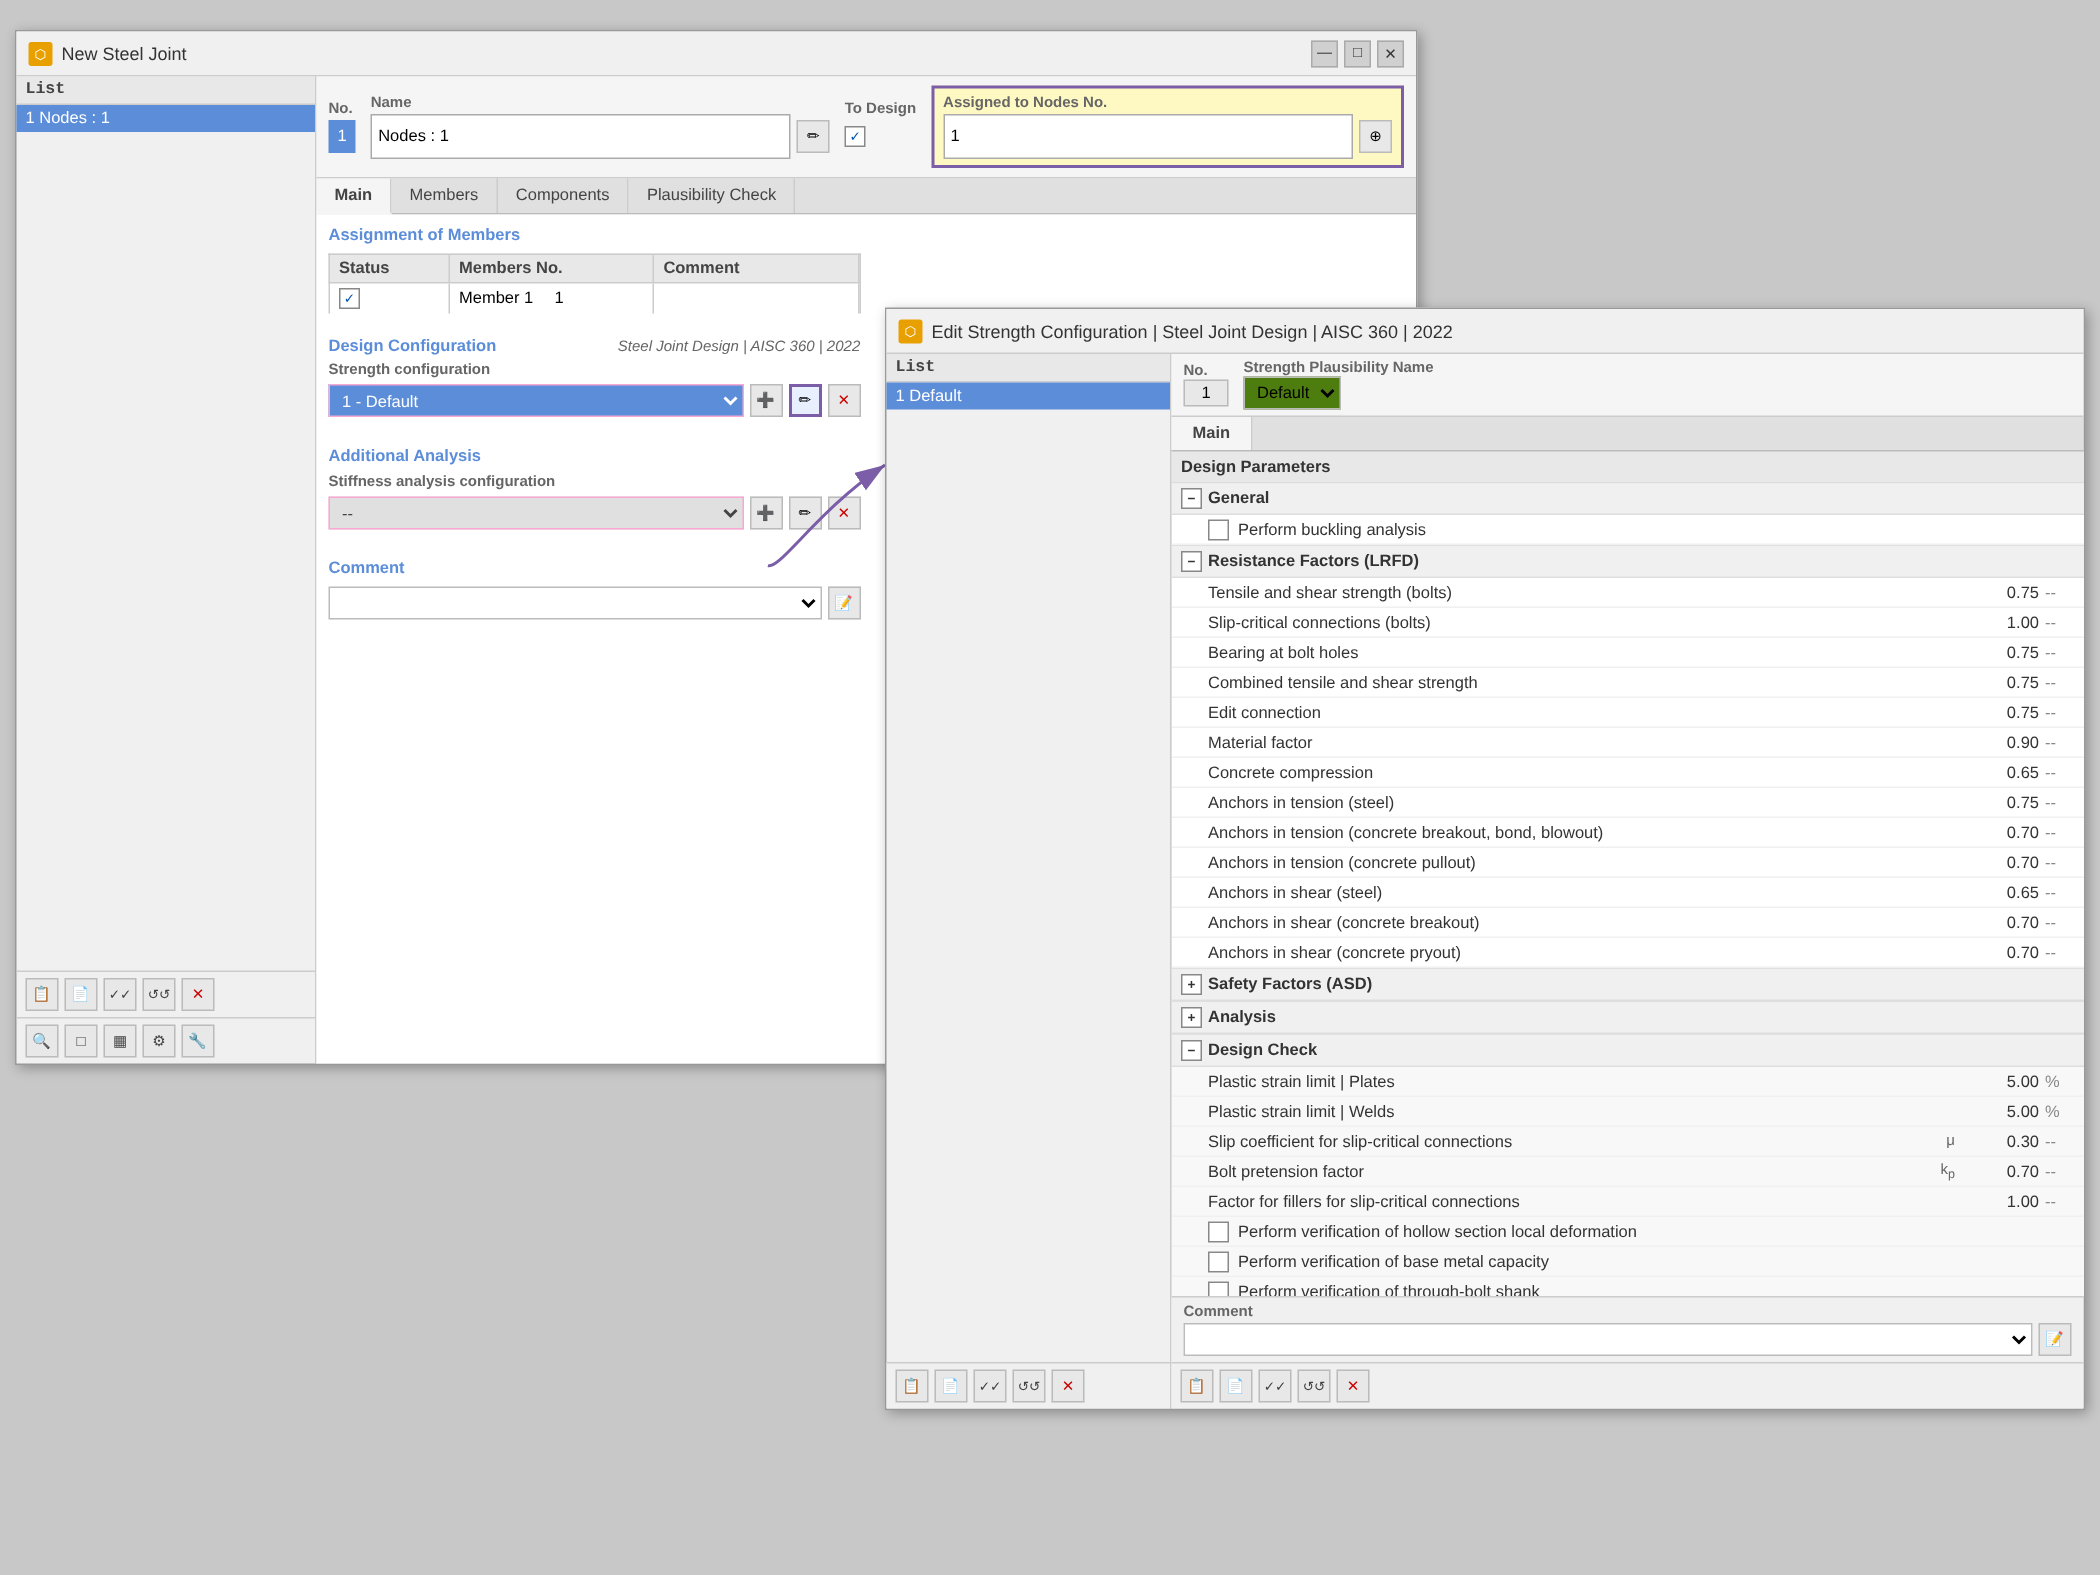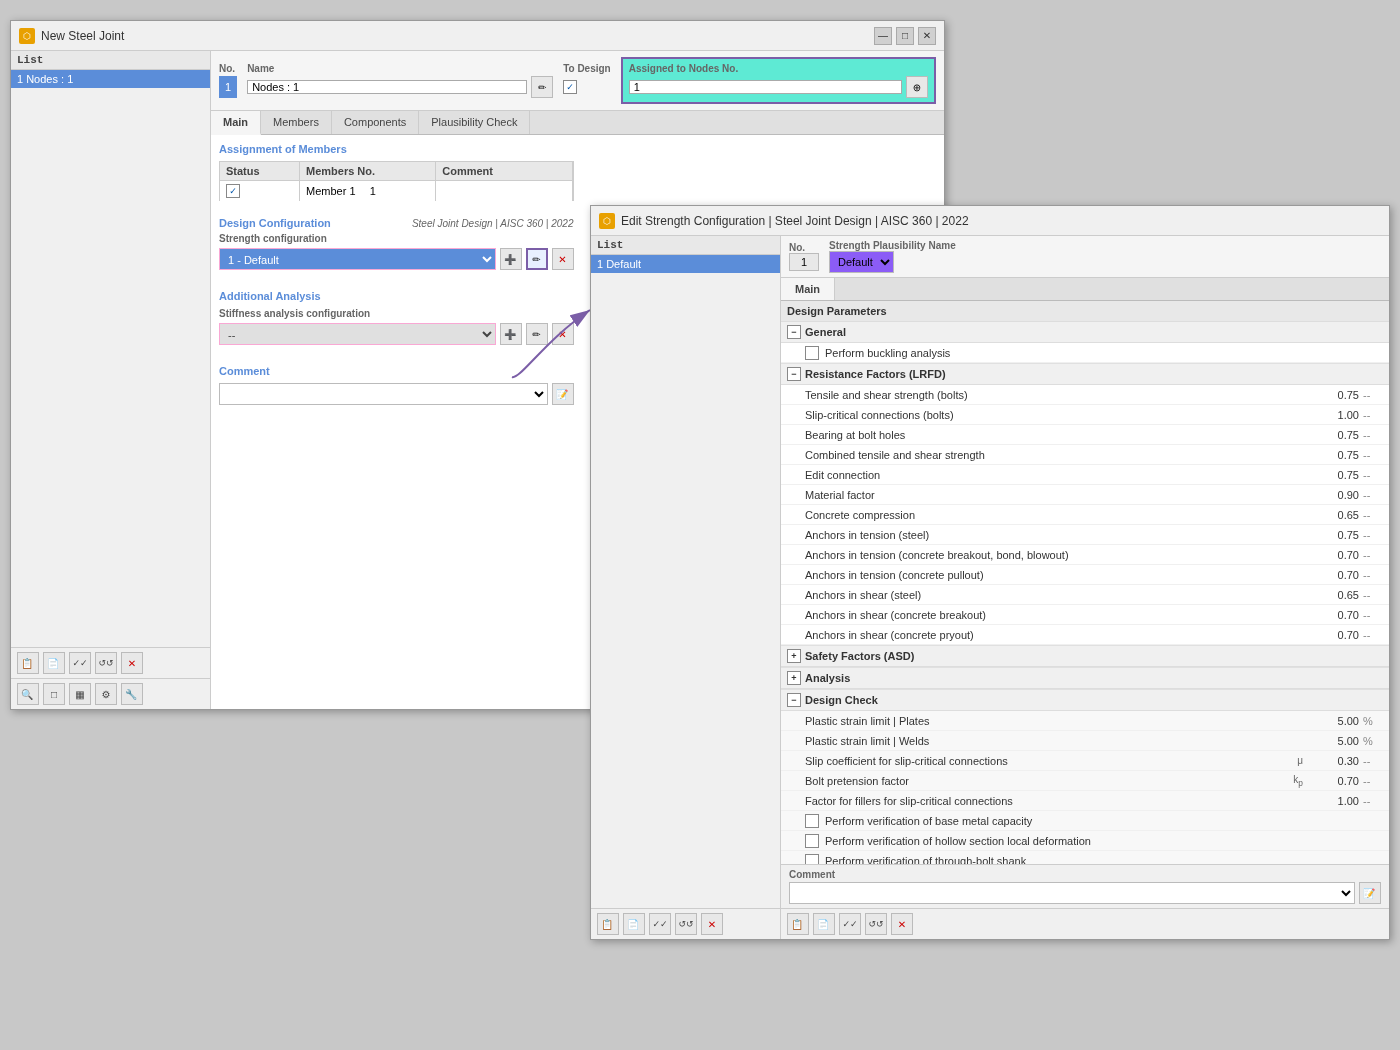--- a/index.html
+++ b/index.html
@@ -162,37 +162,37 @@
       font-size: 10px;
       color: #666;
       font-weight: 600;
     }
 
     .form-input {
       border: 1px solid #aaa;
       background: white;
       padding: 2px 4px;
       font-size: 11px;
-      height: 14px;
+      height: 30px;
     }
 
     .nodes-label-box {
       background: #5b8dd9;
       color: white;
       padding: 2px 6px;
       font-size: 11px;
       height: 22px;
       display: flex;
       align-items: center;
     }
 
     .assigned-section {
       border: 2px solid #7b5ea7;
       padding: 4px 6px;
-      background: #5eead4;
+      background: #fef9c3;
       display: flex;
       gap: 2px;
     }
 
     
     .tab-bar {
       display: flex;
       background: #e0e0e0;
       border-bottom: 1px solid #bbb;
     }
@@ -422,21 +422,21 @@
     .config-name-label {
       font-size: 10px;
       color: #666;
       font-weight: 600;
     }
 
     .config-name-select {
       flex: 1;
       height: 22px;
       border: 1px solid #bbb;
-      background: #8b5cf6;
+      background: #4d7c0f;
       font-size: 11px;
       padding: 2px 4px;
     }
 
     
     .edit-tab-bar {
       display: flex;
       background: #e0e0e0;
       border-bottom: 1px solid #bbb;
     }
@@ -925,25 +925,25 @@
             <span class="param-value">0.70</span>
             <span class="param-unit">--</span>
           </div>
           <div class="param-row">
             <span class="param-name">Factor for fillers for slip-critical connections</span>
             <span class="param-value">1.00</span>
             <span class="param-unit">--</span>
           </div>
           <div class="param-row">
             <div class="param-cb"></div>
+            <span class="param-name">Perform verification of hollow section local deformation</span>
+          </div>
+          <div class="param-row">
+            <div class="param-cb"></div>
             <span class="param-name">Perform verification of base metal capacity</span>
-          </div>
-          <div class="param-row">
-            <div class="param-cb"></div>
-            <span class="param-name">Perform verification of hollow section local deformation</span>
           </div>
           <div class="param-row">
             <div class="param-cb"></div>
             <span class="param-name">Perform verification of through-bolt shank</span>
           </div>
         </div>
 
       </div>
 
       <div class="edit-comment">

